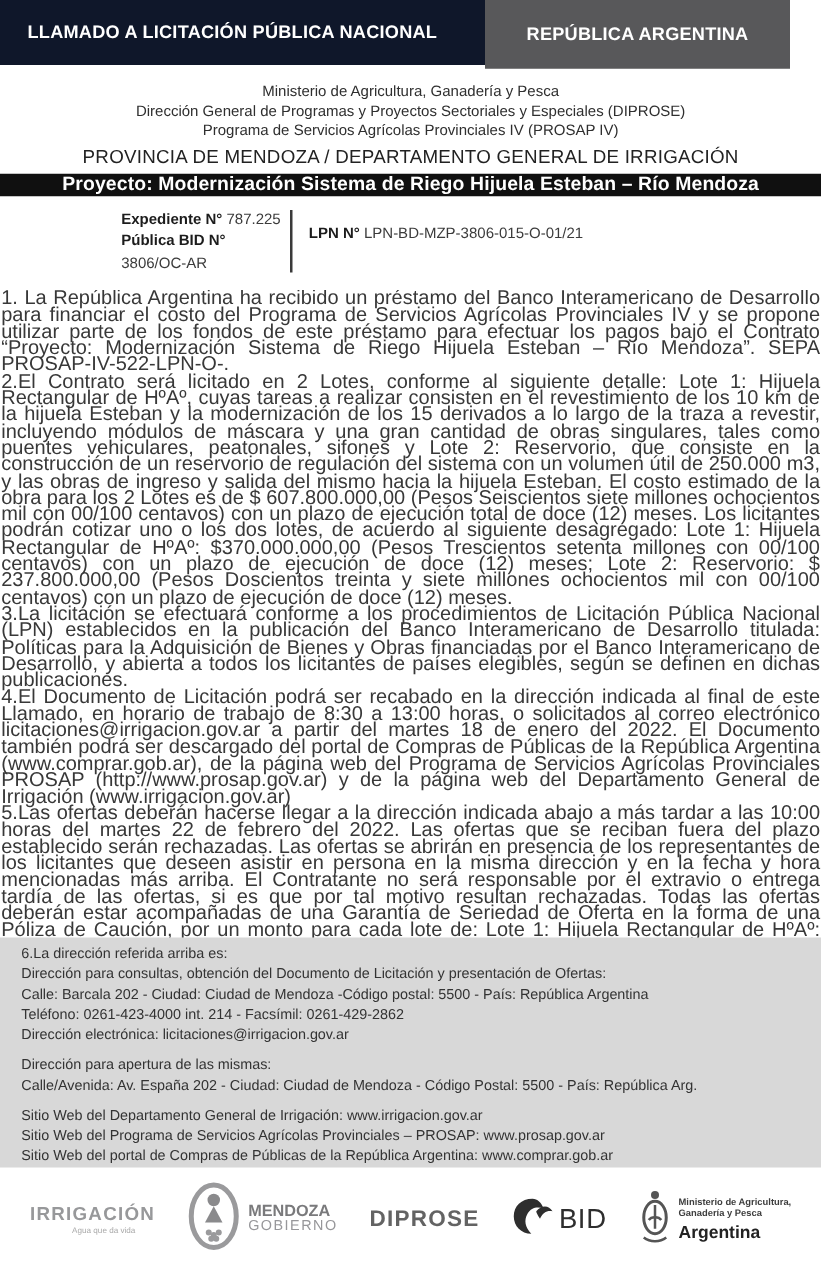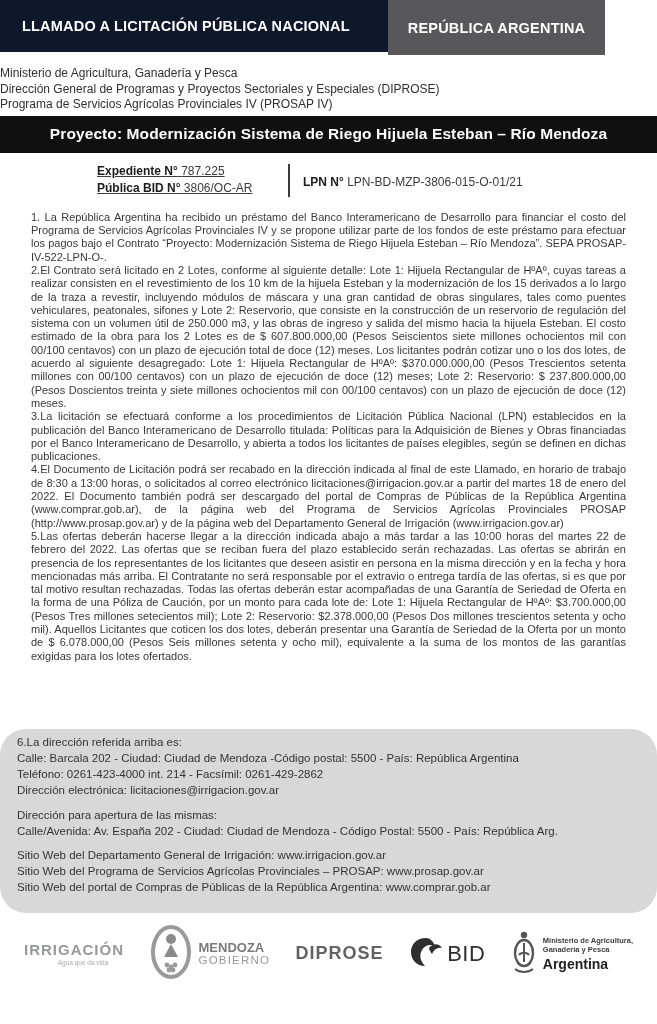--- a/index.html
+++ b/index.html
@@ -3,42 +3,42 @@
 <meta charset="utf-8">
 <style>
   html,body{margin:0;padding:0;background:#fff;}
   .page{width:657px;height:1024px;background:#fff;position:relative;overflow:hidden;
         font-family:"Liberation Sans",sans-serif;color:#3b3b3b;}
   
   .topbar{position:relative;height:55px;}
   .topbar-left{position:absolute;left:0;top:0;width:388px;height:52px;background:#0f172a;
 Color:#fff;display:flex;align-items:center;padding-left:22px;box-sizing:border-box;
     font-weight:bold;font-size:14.5px;letter-spacing:.2px;}
-  .topbar-right{position:absolute;left:388px;top:0;width:217px;height:55px;background:#58585a;
+  .topbar-right{position:absolute;left:388px;top:0;width:244px;height:55px;background:#58585a;
     color:#fff;display:flex;align-items:center;justify-content:center;
     font-weight:bold;font-size:14.5px;letter-spacing:.2px;}
   
-  .org-block{padding-top:11px;font-size:12px;line-height:15.6px;color:#2f2f2f;}
+  .org-block{padding-top:11px;text-align:center;font-size:12px;line-height:15.6px;color:#2f2f2f;}
   .province{margin-top:2px;text-align:center;font-size:15px;line-height:21px;color:#222;letter-spacing:.2px;}
   
-  .project-bar{margin-top:3px;height:37px;background:#101010;color:#fff;display:flex;
+  .project-bar{margin-top:3px;height:18px;background:#101010;color:#fff;display:flex;
     align-items:center;justify-content:center;font-weight:bold;font-size:15.5px;letter-spacing:.1px;}
   
   .ref-block{margin-top:10px;display:flex;font-size:12px;line-height:17.5px;}
-  .ref-left{width:288px;padding-left:97px;box-sizing:border-box;text-decoration:underline;}
+  .ref-left{width:232px;padding-left:97px;box-sizing:border-box;}
   .ref-divider{width:2px;background:#3a3a3a;margin:1px 0;}
   .ref-right{flex:1;padding-left:13px;margin-top:11px;}
   .ref-block .b{font-weight:bold;color:#1c1c1c;}
   
-  .body{margin-top:13px;padding:0 31px;height:518px;overflow:hidden;
-    font-size:11px;line-height:13.3px;color:#383838;}
+  .body{margin-top:13px;padding:0 1px;height:518px;overflow:hidden;
+    font-size:16px;line-height:13.3px;color:#383838;}
   .body p{margin:0;text-align:justify;}
   
   .address-box{height:184px;box-sizing:border-box;background:#d8d8d8;padding:5px 17px;
-    font-size:11.5px;line-height:16.2px;color:#333;overflow:hidden;border-radius:26px;}
+    font-size:11.5px;line-height:16.2px;color:#333;overflow:hidden;}
   .address-box .gap{margin-top:8px;}
   
   .logos{height:82px;display:flex;align-items:center;justify-content:space-between;
     padding:0 24px;box-sizing:border-box;}
   .logo{display:flex;align-items:center;}
   .irr{flex-direction:column;align-items:center;}
   .irr-name{font-weight:bold;font-size:15px;letter-spacing:1px;color:#97989a;}
   .irr-tag{font-size:6.5px;color:#a9a9a9;margin-top:1px;align-self:center;padding-left:18px;}
   .mendoza-text{margin-left:7px;line-height:13px;}
   .mendoza-l1{font-weight:bold;font-size:13px;color:#7a7a7c;}
@@ -62,20 +62,21 @@
       <span>REPÚBLICA ARGENTINA</span>
     </div>
   </header>
 
   <div class="org-block">
     <div>Ministerio de Agricultura, Ganadería y Pesca</div>
     <div>Dirección General de Programas y Proyectos Sectoriales y Especiales (DIPROSE)</div>
     <div>Programa de Servicios Agrícolas Provinciales IV (PROSAP IV)</div>
   </div>
 
+  <div class="province">PROVINCIA DE MENDOZA / DEPARTAMENTO GENERAL DE IRRIGACIÓN</div>
 
   <div class="project-bar">Proyecto: Modernización Sistema de Riego Hijuela Esteban – Río Mendoza</div>
 
   <div class="ref-block">
     <div class="ref-left">
       <div>
         <span class="b">Expediente N°</span>
         <span>787.225</span>
       </div>
       <div>
@@ -95,20 +96,21 @@
   <div class="body">
     <p>1. La República Argentina ha recibido un préstamo del Banco Interamericano de Desarrollo para financiar el costo del Programa de Servicios Agrícolas Provinciales IV y se propone utilizar parte de los fondos de este préstamo para efectuar los pagos bajo el Contrato “Proyecto: Modernización Sistema de Riego Hijuela Esteban – Río Mendoza”. SEPA PROSAP-IV-522-LPN-O-.</p>
     <p>2.El Contrato será licitado en 2 Lotes, conforme al siguiente detalle: Lote 1: Hijuela Rectangular de HºAº, cuyas tareas a realizar consisten en el revestimiento de los 10 km de la hijuela Esteban y la modernización de los 15 derivados a lo largo de la traza a revestir, incluyendo módulos de máscara y una gran cantidad de obras singulares, tales como puentes vehiculares, peatonales, sifones y Lote 2: Reservorio, que consiste en la construcción de un reservorio de regulación del sistema con un volumen útil de 250.000 m3, y las obras de ingreso y salida del mismo hacia la hijuela Esteban. El costo estimado de la obra para los 2 Lotes es de $ 607.800.000,00 (Pesos Seiscientos siete millones ochocientos mil con 00/100 centavos) con un plazo de ejecución total de doce (12) meses.  Los licitantes podrán cotizar uno o los dos lotes, de acuerdo al siguiente desagregado: Lote 1: Hijuela Rectangular de HºAº: $370.000.000,00 (Pesos Trescientos setenta millones con 00/100 centavos) con un plazo de ejecución de doce (12) meses; Lote 2: Reservorio: $ 237.800.000,00 (Pesos Doscientos treinta y siete millones ochocientos mil con 00/100 centavos) con un plazo de ejecución de doce (12) meses.</p>
     <p>3.La licitación se efectuará conforme a los procedimientos de Licitación Pública Nacional (LPN) establecidos en la publicación del Banco Interamericano de Desarrollo titulada: Políticas para la Adquisición de Bienes y Obras financiadas por el Banco Interamericano de Desarrollo, y abierta a todos los licitantes de países elegibles, según se definen en dichas publicaciones.</p>
     <p>4.El Documento de Licitación podrá ser recabado en la dirección indicada al final de este Llamado, en horario de trabajo de 8:30 a 13:00 horas, o solicitados al correo electrónico licitaciones@irrigacion.gov.ar a partir del martes 18 de enero del 2022.  El Documento también podrá ser descargado del portal de Compras de Públicas de la República Argentina (www.comprar.gob.ar), de la página web del Programa de Servicios Agrícolas Provinciales PROSAP (http://www.prosap.gov.ar) y de la página web del Departamento General de Irrigación (www.irrigacion.gov.ar)</p>
     <p>5.Las ofertas deberán hacerse llegar a la dirección indicada abajo a más tardar a las 10:00 horas del martes 22 de febrero del 2022.  Las ofertas que se reciban fuera del plazo establecido serán rechazadas.  Las ofertas se abrirán en presencia de los representantes de los licitantes que deseen asistir en persona en la misma dirección y en la fecha y hora mencionadas más arriba.  El Contratante no será responsable por el extravio o entrega tardía de las ofertas, si es que por tal motivo resultan rechazadas.  Todas las ofertas deberán estar acompañadas de una Garantía de Seriedad de Oferta en la forma de una Póliza de Caución, por un monto para cada lote de: Lote 1: Hijuela Rectangular de HºAº: $3.700.000,00 (Pesos Tres millones setecientos mil); Lote 2: Reservorio: $2.378.000,00 (Pesos Dos millones trescientos setenta y ocho mil). Aquellos Licitantes que coticen los dos lotes, deberán presentar una Garantía de Seriedad de la Oferta por un monto de $ 6.078.000,00 (Pesos Seis millones setenta y ocho mil), equivalente a la suma de los montos de las garantías exigidas para los lotes ofertados.</p>
   </div>
 
   <div class="address-box">
     <div>6.La dirección referida arriba es:</div>
+    <div>Dirección para consultas, obtención del Documento de Licitación y presentación de Ofertas:</div>
     <div>Calle: Barcala 202 - Ciudad: Ciudad de Mendoza -Código postal: 5500 - País: República Argentina</div>
     <div>Teléfono: 0261-423-4000 int. 214 - Facsímil: 0261-429-2862</div>
     <div>Dirección electrónica: licitaciones@irrigacion.gov.ar</div>
     <div class="gap">Dirección para apertura de las mismas:</div>
     <div>Calle/Avenida: Av. España 202 - Ciudad: Ciudad de Mendoza - Código Postal: 5500 - País: República Arg.</div>
     <div class="gap">Sitio Web del Departamento General de Irrigación: www.irrigacion.gov.ar</div>
     <div>Sitio Web del Programa de Servicios Agrícolas Provinciales – PROSAP: www.prosap.gov.ar</div>
     <div>Sitio Web del portal de Compras de Públicas de la República Argentina: www.comprar.gob.ar</div>
   </div>
 

